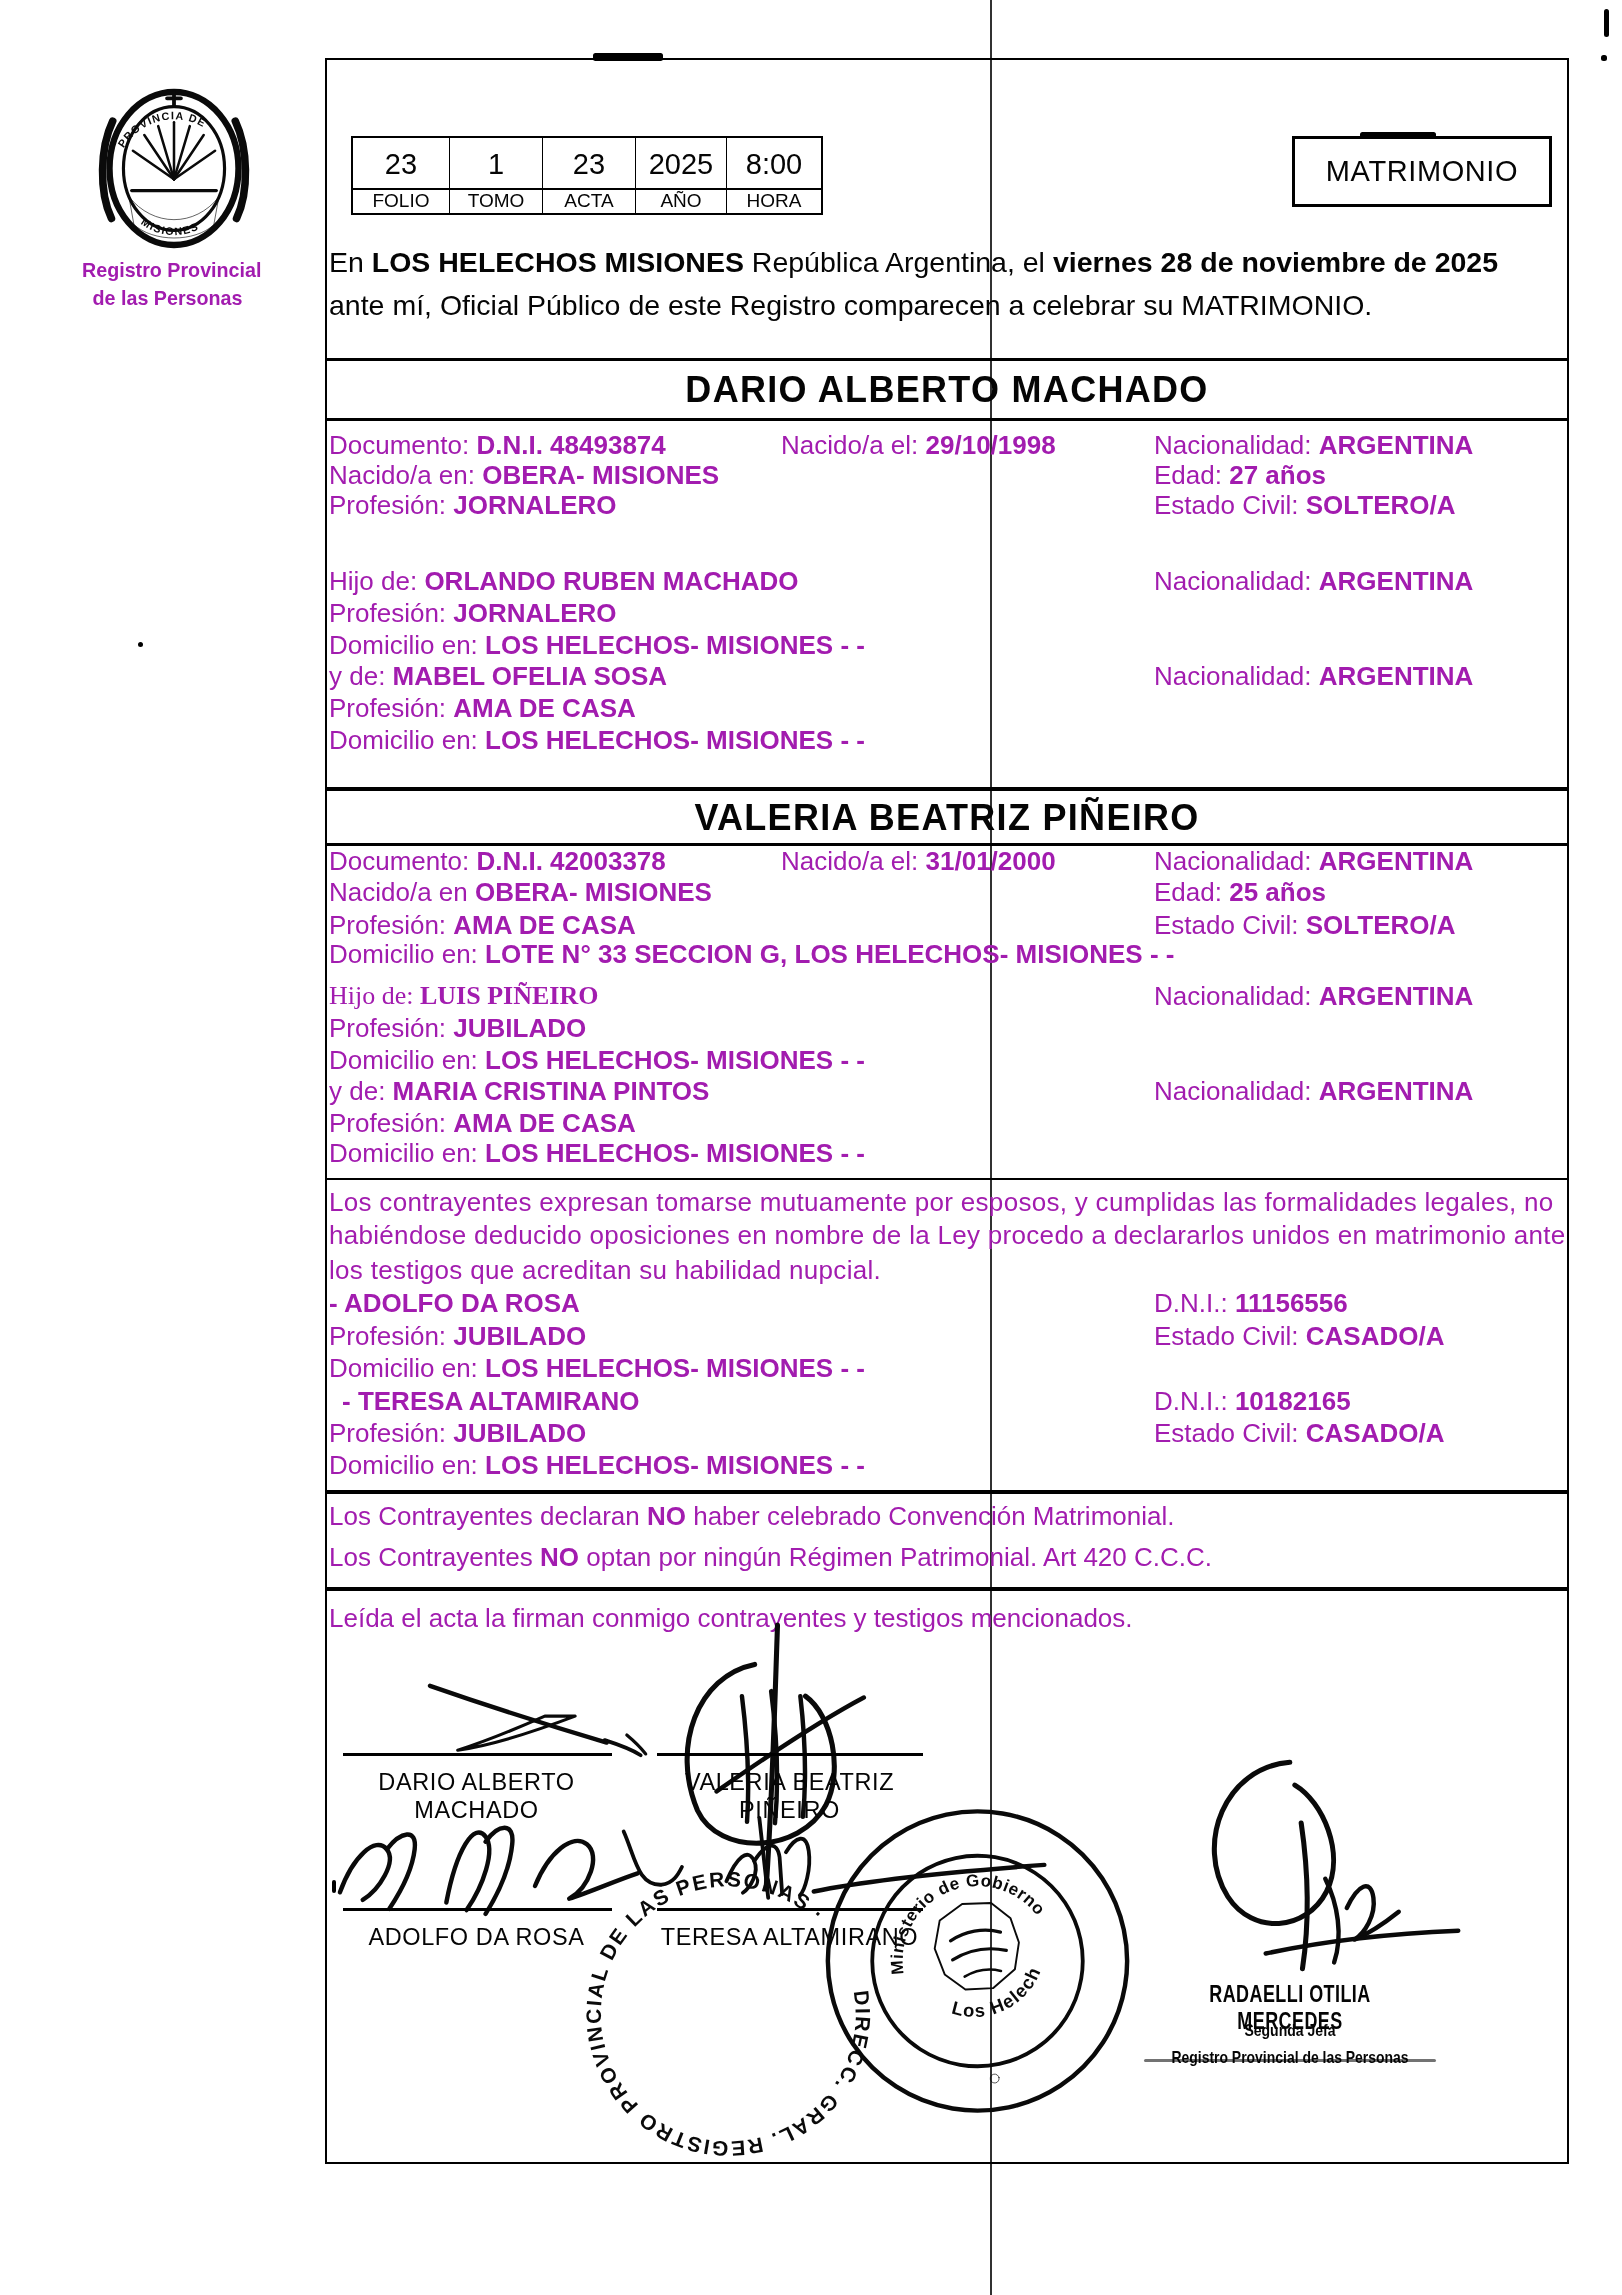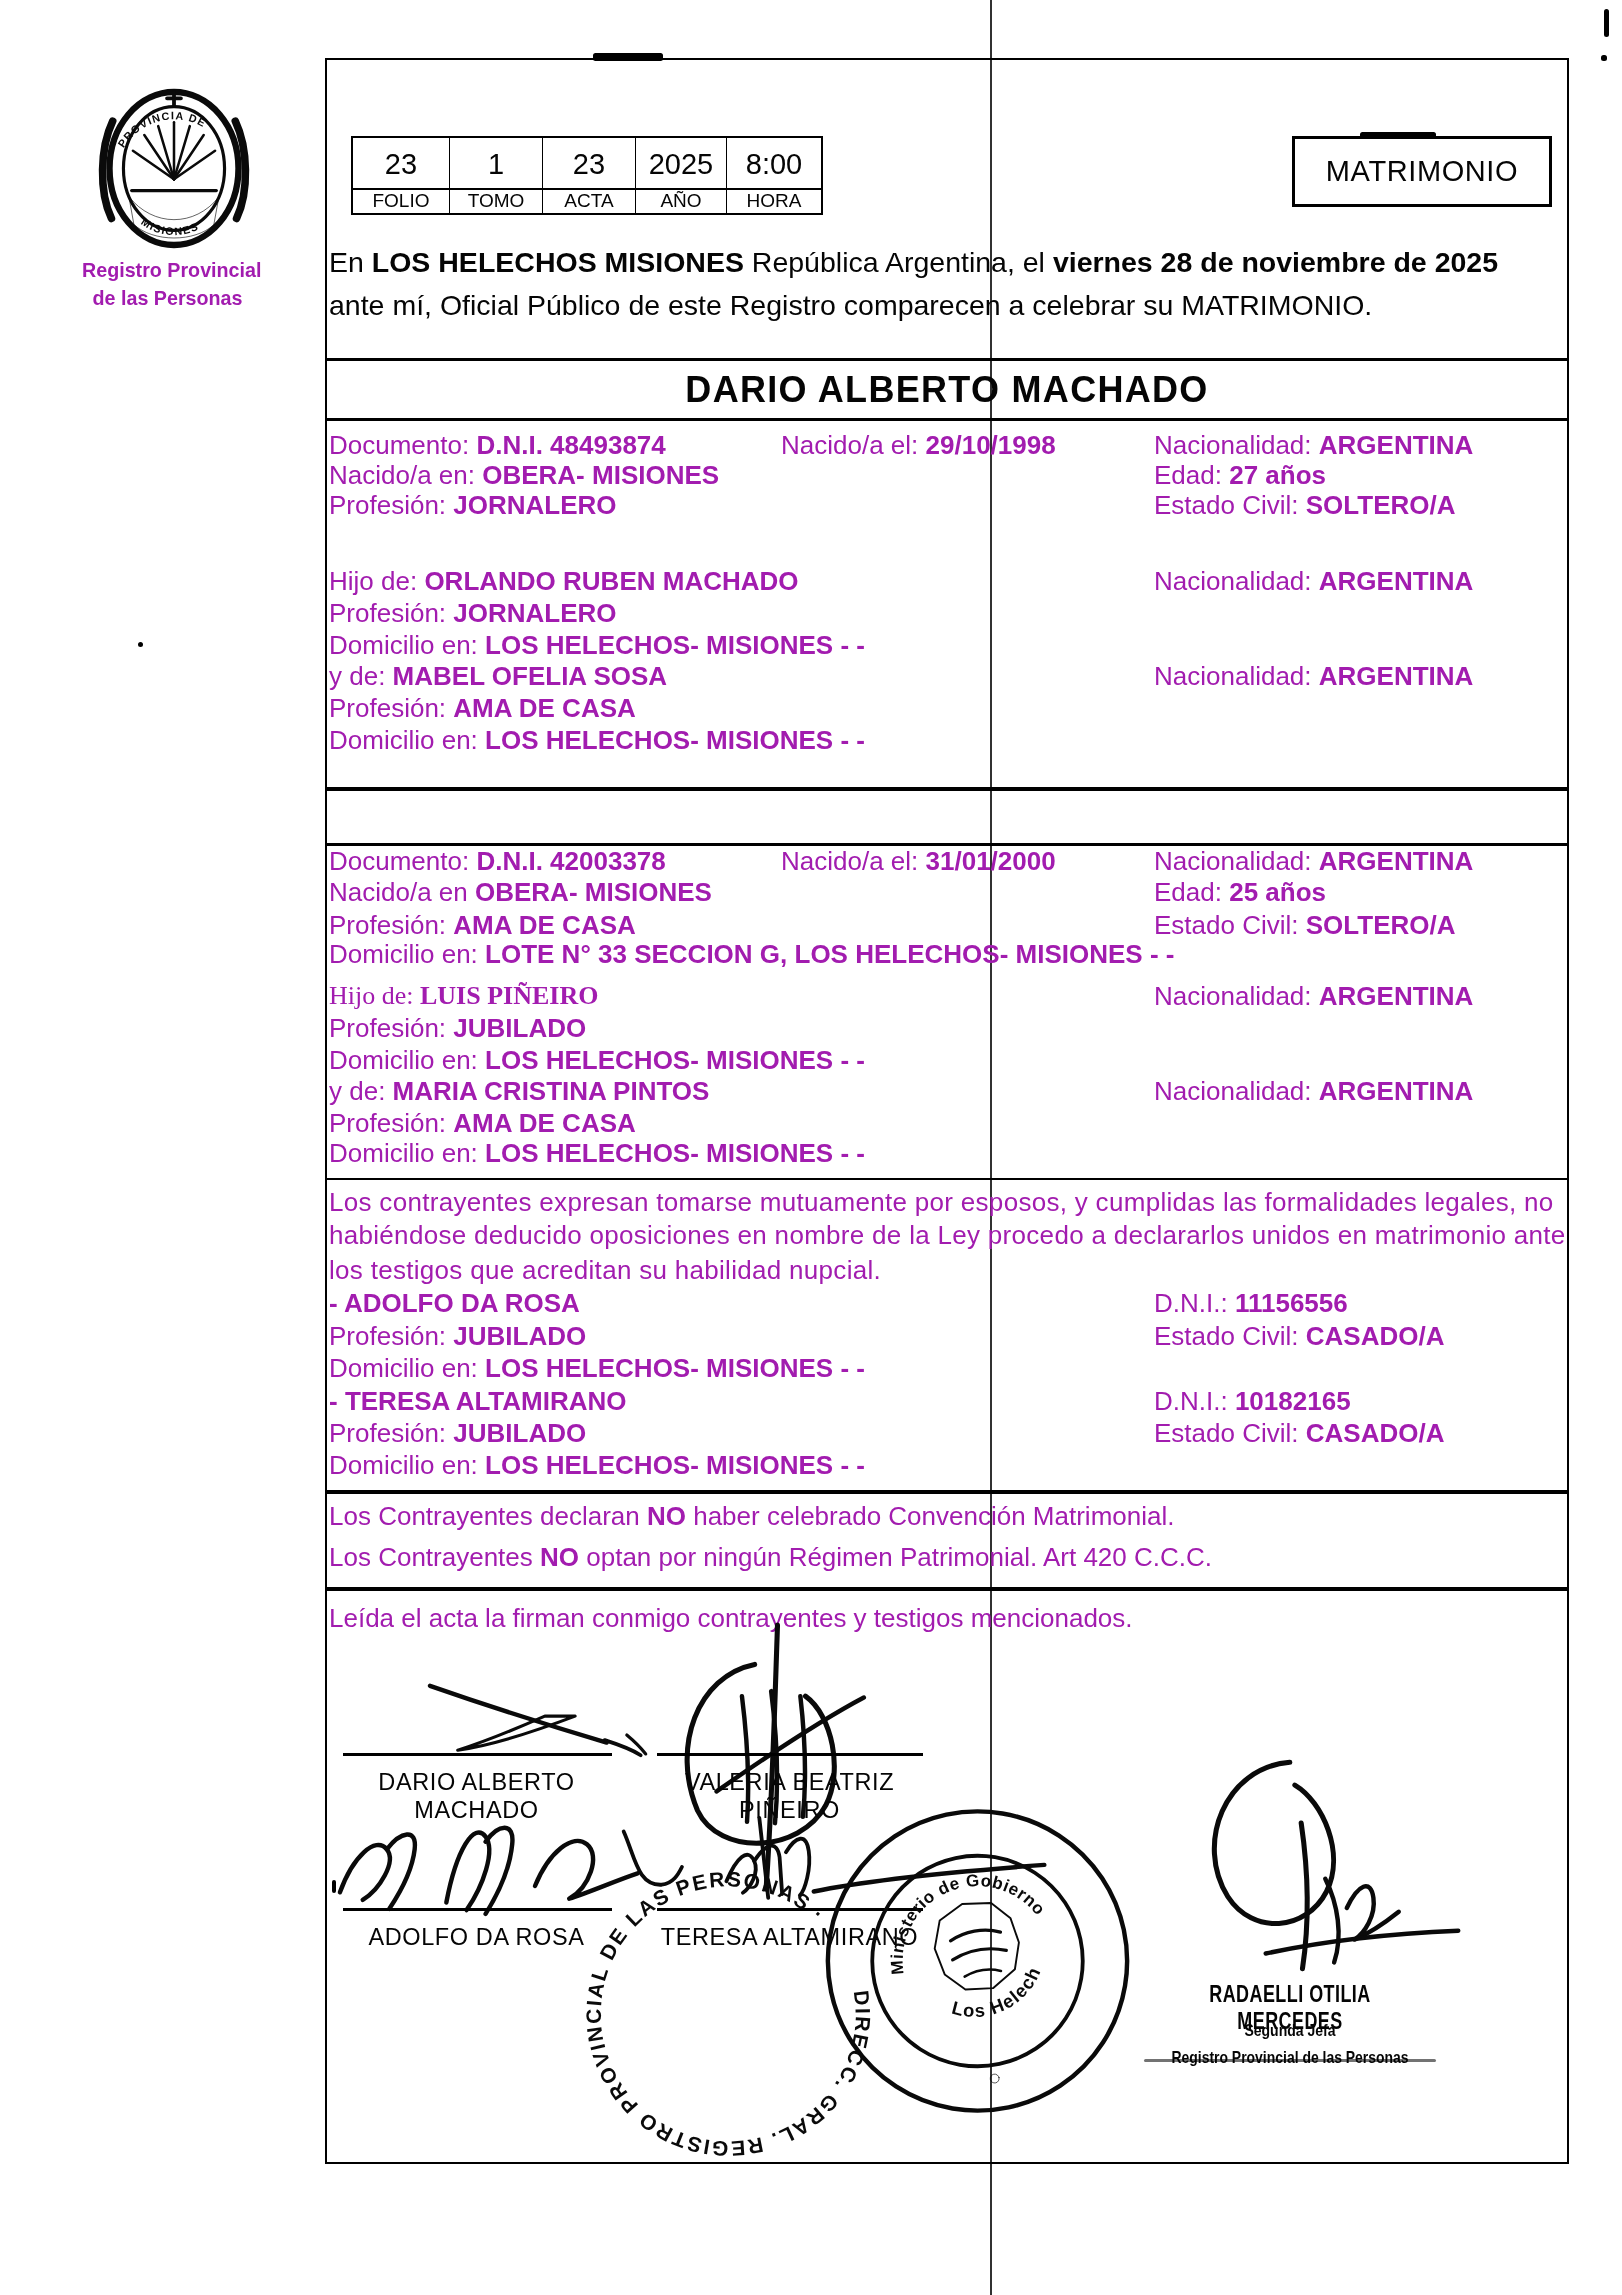--- a/index.html
+++ b/index.html
@@ -126,20 +126,21 @@
 
   <div class="t" style="left:329px;top:566px;"><span>Hijo de:</span> <b>ORLANDO RUBEN MACHADO</b></div>
   <div class="t" style="left:1154px;top:566px;"><span>Nacionalidad:</span> <b>ARGENTINA</b></div>
   <div class="t" style="left:329px;top:598px;"><span>Profesión:</span> <b>JORNALERO</b></div>
   <div class="t" style="left:329px;top:630px;"><span>Domicilio en:</span> <b>LOS HELECHOS- MISIONES - -</b></div>
   <div class="t" style="left:329px;top:661px;"><span>y de:</span> <b>MABEL OFELIA SOSA</b></div>
   <div class="t" style="left:1154px;top:661px;"><span>Nacionalidad:</span> <b>ARGENTINA</b></div>
   <div class="t" style="left:329px;top:693px;"><span>Profesión:</span> <b>AMA DE CASA</b></div>
   <div class="t" style="left:329px;top:725px;"><span>Domicilio en:</span> <b>LOS HELECHOS- MISIONES - -</b></div>
 
+  <div class="secheader" style="top:797px;">VALERIA BEATRIZ PIÑEIRO</div>
 
   <div class="t" style="left:329px;top:846px;"><span>Documento:</span> <b>D.N.I. 42003378</b></div>
   <div class="t" style="left:781px;top:846px;"><span>Nacido/a el:</span> <b>31/01/2000</b></div>
   <div class="t" style="left:1154px;top:846px;"><span>Nacionalidad:</span> <b>ARGENTINA</b></div>
   <div class="t" style="left:329px;top:877px;"><span>Nacido/a en</span> <b>OBERA- MISIONES</b></div>
   <div class="t" style="left:1154px;top:877px;"><span>Edad:</span> <b>25 años</b></div>
   <div class="t" style="left:329px;top:910px;"><span>Profesión:</span> <b>AMA DE CASA</b></div>
   <div class="t" style="left:1154px;top:910px;"><span>Estado Civil:</span> <b>SOLTERO/A</b></div>
   <div class="t" style="left:329px;top:939px;"><span>Domicilio en:</span> <b>LOTE N° 33 SECCION G, LOS HELECHOS- MISIONES - -</b></div>
 
@@ -155,21 +156,21 @@
   <div class="t" style="left:329px;top:1187px;letter-spacing:0.3px;">Los contrayentes expresan tomarse mutuamente por esposos, y cumplidas las formalidades legales, no</div>
   <div class="t" style="left:329px;top:1220px;letter-spacing:0.3px;">habiéndose deducido oposiciones en nombre de la Ley procedo a declararlos unidos en matrimonio ante</div>
   <div class="t" style="left:329px;top:1255px;letter-spacing:0.3px;">los testigos que acreditan su habilidad nupcial.</div>
 
   <div class="t" style="left:329px;top:1288px;"><b>- ADOLFO DA ROSA</b></div>
   <div class="t" style="left:1154px;top:1288px;"><span>D.N.I.:</span> <b>11156556</b></div>
   <div class="t" style="left:329px;top:1321px;"><span>Profesión:</span> <b>JUBILADO</b></div>
   <div class="t" style="left:1154px;top:1321px;"><span>Estado Civil:</span> <b>CASADO/A</b></div>
   <div class="t" style="left:329px;top:1353px;"><span>Domicilio en:</span> <b>LOS HELECHOS- MISIONES - -</b></div>
 
-  <div class="t" style="left:329px;top:1386px;"><b>- TERESA ALTAMIRANO</b></div>
+  <div class="t" style="left:342px;top:1386px;"><b>- TERESA ALTAMIRANO</b></div>
   <div class="t" style="left:1154px;top:1386px;"><span>D.N.I.:</span> <b>10182165</b></div>
   <div class="t" style="left:329px;top:1418px;"><span>Profesión:</span> <b>JUBILADO</b></div>
   <div class="t" style="left:1154px;top:1418px;"><span>Estado Civil:</span> <b>CASADO/A</b></div>
   <div class="t" style="left:329px;top:1450px;"><span>Domicilio en:</span> <b>LOS HELECHOS- MISIONES - -</b></div>
 
   <div class="t" style="left:329px;top:1501px;"><span>Los Contrayentes declaran </span><b>NO</b><span> haber celebrado Convención Matrimonial.</span></div>
   <div class="t" style="left:329px;top:1542px;"><span>Los Contrayentes </span><b>NO</b><span> optan por ningún Régimen Patrimonial. Art 420 C.C.C.</span></div>
 
   <div class="t" style="left:329px;top:1603px;">Leída el acta la firman conmigo contrayentes y testigos mencionados.</div>
 

